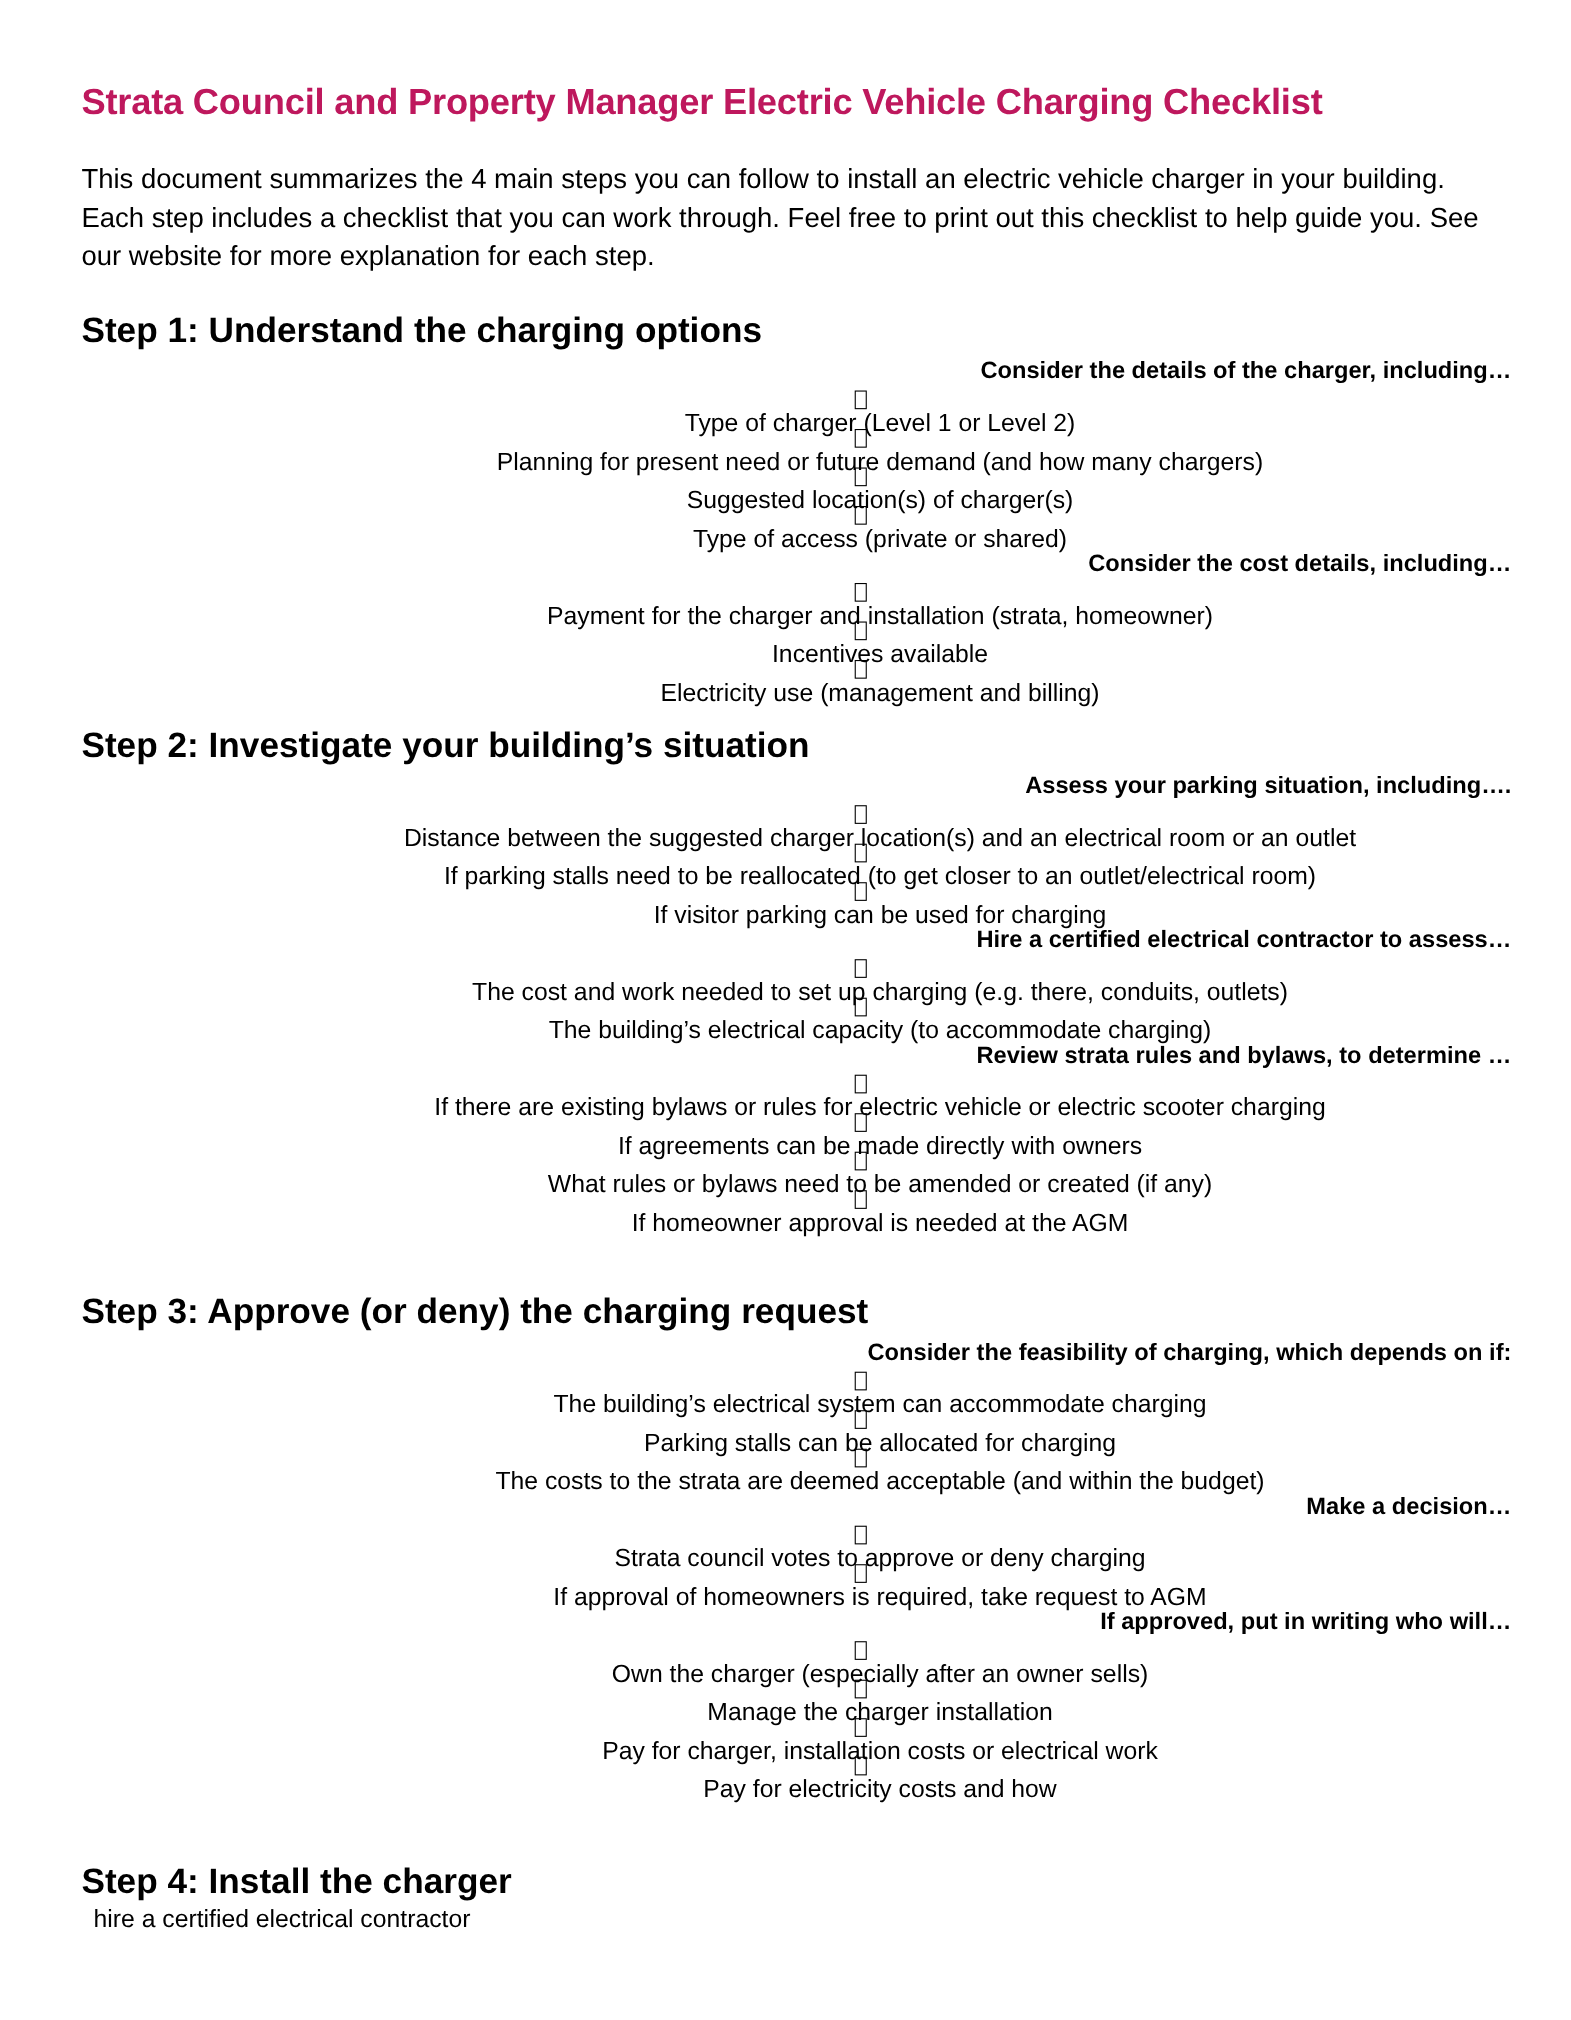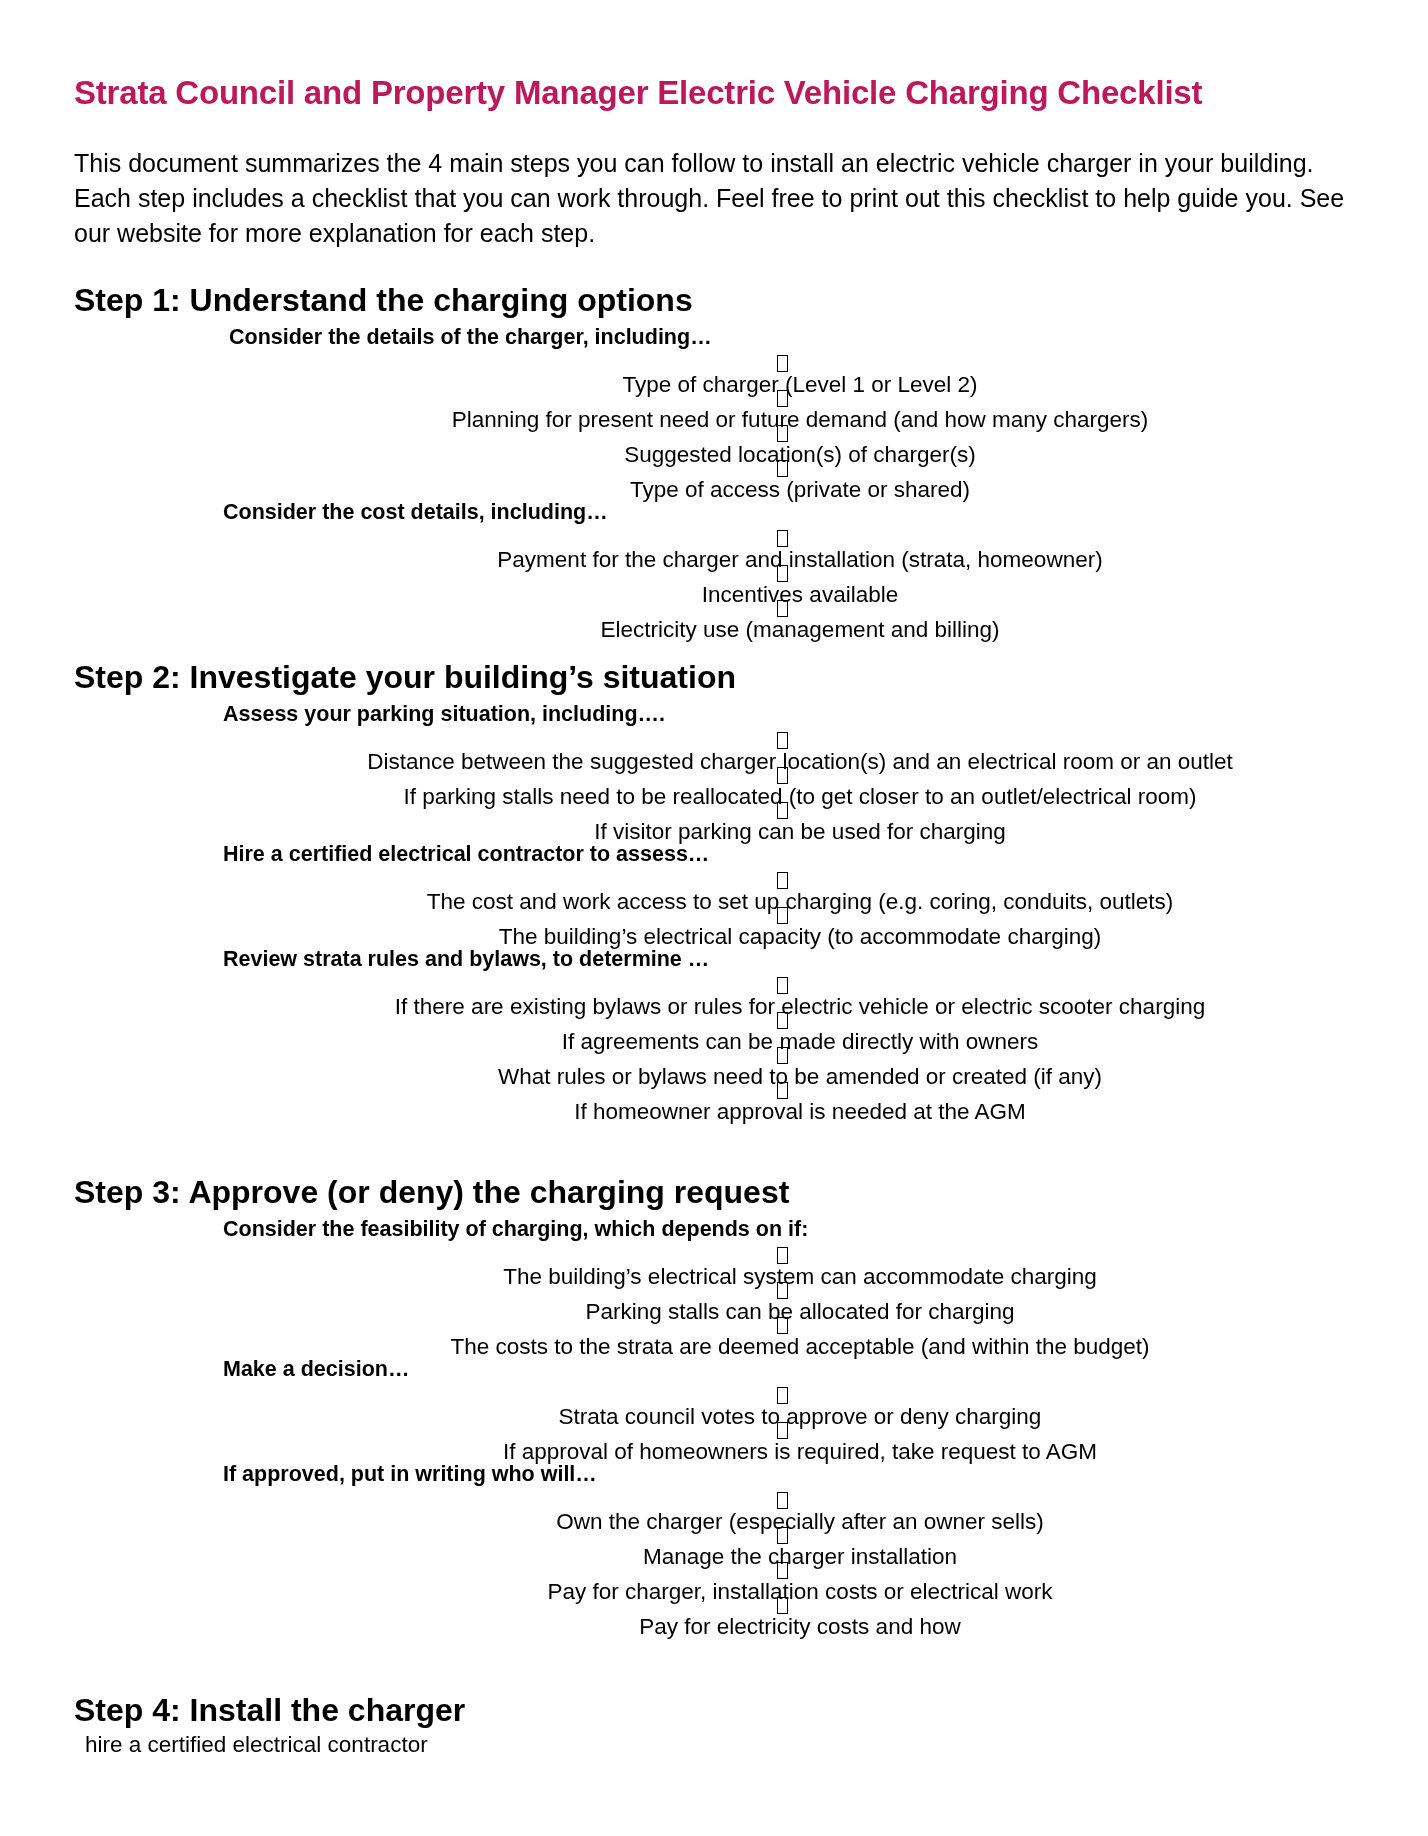--- a/index.html
+++ b/index.html
@@ -5,21 +5,21 @@
   html, body { margin: 0; padding: 0; background: #ffffff; }
   body { width: 1428px; height: 1836px; position: relative; overflow: hidden;
          font-family: "Liberation Sans", "DejaVu Sans", sans-serif; color: #000; }
   .page { position: absolute; left: 74px; top: 0; width: 1300px; }
   .title { position: absolute; top: 74px; left: 0; font-size: 33px; font-weight: bold;
            color: #be185d; letter-spacing: -0.2px; white-space: nowrap; }
   .intro { position: absolute; top: 146px; left: 0; width: 1300px; font-size: 25px;
            line-height: 35px; color: #000000; }
   .step { position: absolute; left: 0; width: 1300px; }
   .step-heading { font-size: 32px; font-weight: bold; line-height: 40px; white-space: nowrap; margin: 0; }
-  .group-heading { font-size: 21.5px; font-weight: bold; line-height: 35px; margin-left: 149px; white-space: nowrap; }
+  .group-heading { font-size: 21.5px; font-weight: bold; line-height: 35px; margin-left: 149px; white-space: nowrap; text-align: right; }
   .group-heading.first { margin-left: 155px; }
   .item { display: flex; align-items: center; height: 35px; margin-left: 152px; font-size: 22.5px; white-space: nowrap; flex-direction: column; }
   .checkbox { width: 11px; height: 17px; border: 1.6px solid #000; box-sizing: border-box; margin-right: 36px; flex: 0 0 auto; cursor: pointer; }
   .plain { font-size: 22.5px; line-height: 30px; white-space: nowrap; margin-left: 11px; }
 </style>
 </head>
 <body>
 
 <div class="page">
   <div class="title">Strata Council and Property Manager Electric Vehicle Charging Checklist</div>
@@ -70,21 +70,21 @@
         <span class="checkbox"></span>
         <span>If parking stalls need to be reallocated (to get closer to an outlet/electrical room)</span>
       </div>
     <div class="item">
         <span class="checkbox"></span>
         <span>If visitor parking can be used for charging</span>
       </div>
     <div class="group-heading">Hire a certified electrical contractor to assess…</div>
     <div class="item">
         <span class="checkbox"></span>
-        <span>The cost and work access to set up charging (e.g. coring, conduits, outlets)</span>
+        <span>The cost and work needed to set up charging (e.g. there, conduits, outlets)</span>
       </div>
     <div class="item">
         <span class="checkbox"></span>
         <span>The building’s electrical capacity (to accommodate charging)</span>
       </div>
     <div class="group-heading">Review strata rules and bylaws, to determine …</div>
     <div class="item">
         <span class="checkbox"></span>
         <span>If there are existing bylaws or rules for electric vehicle or electric scooter charging</span>
       </div>

